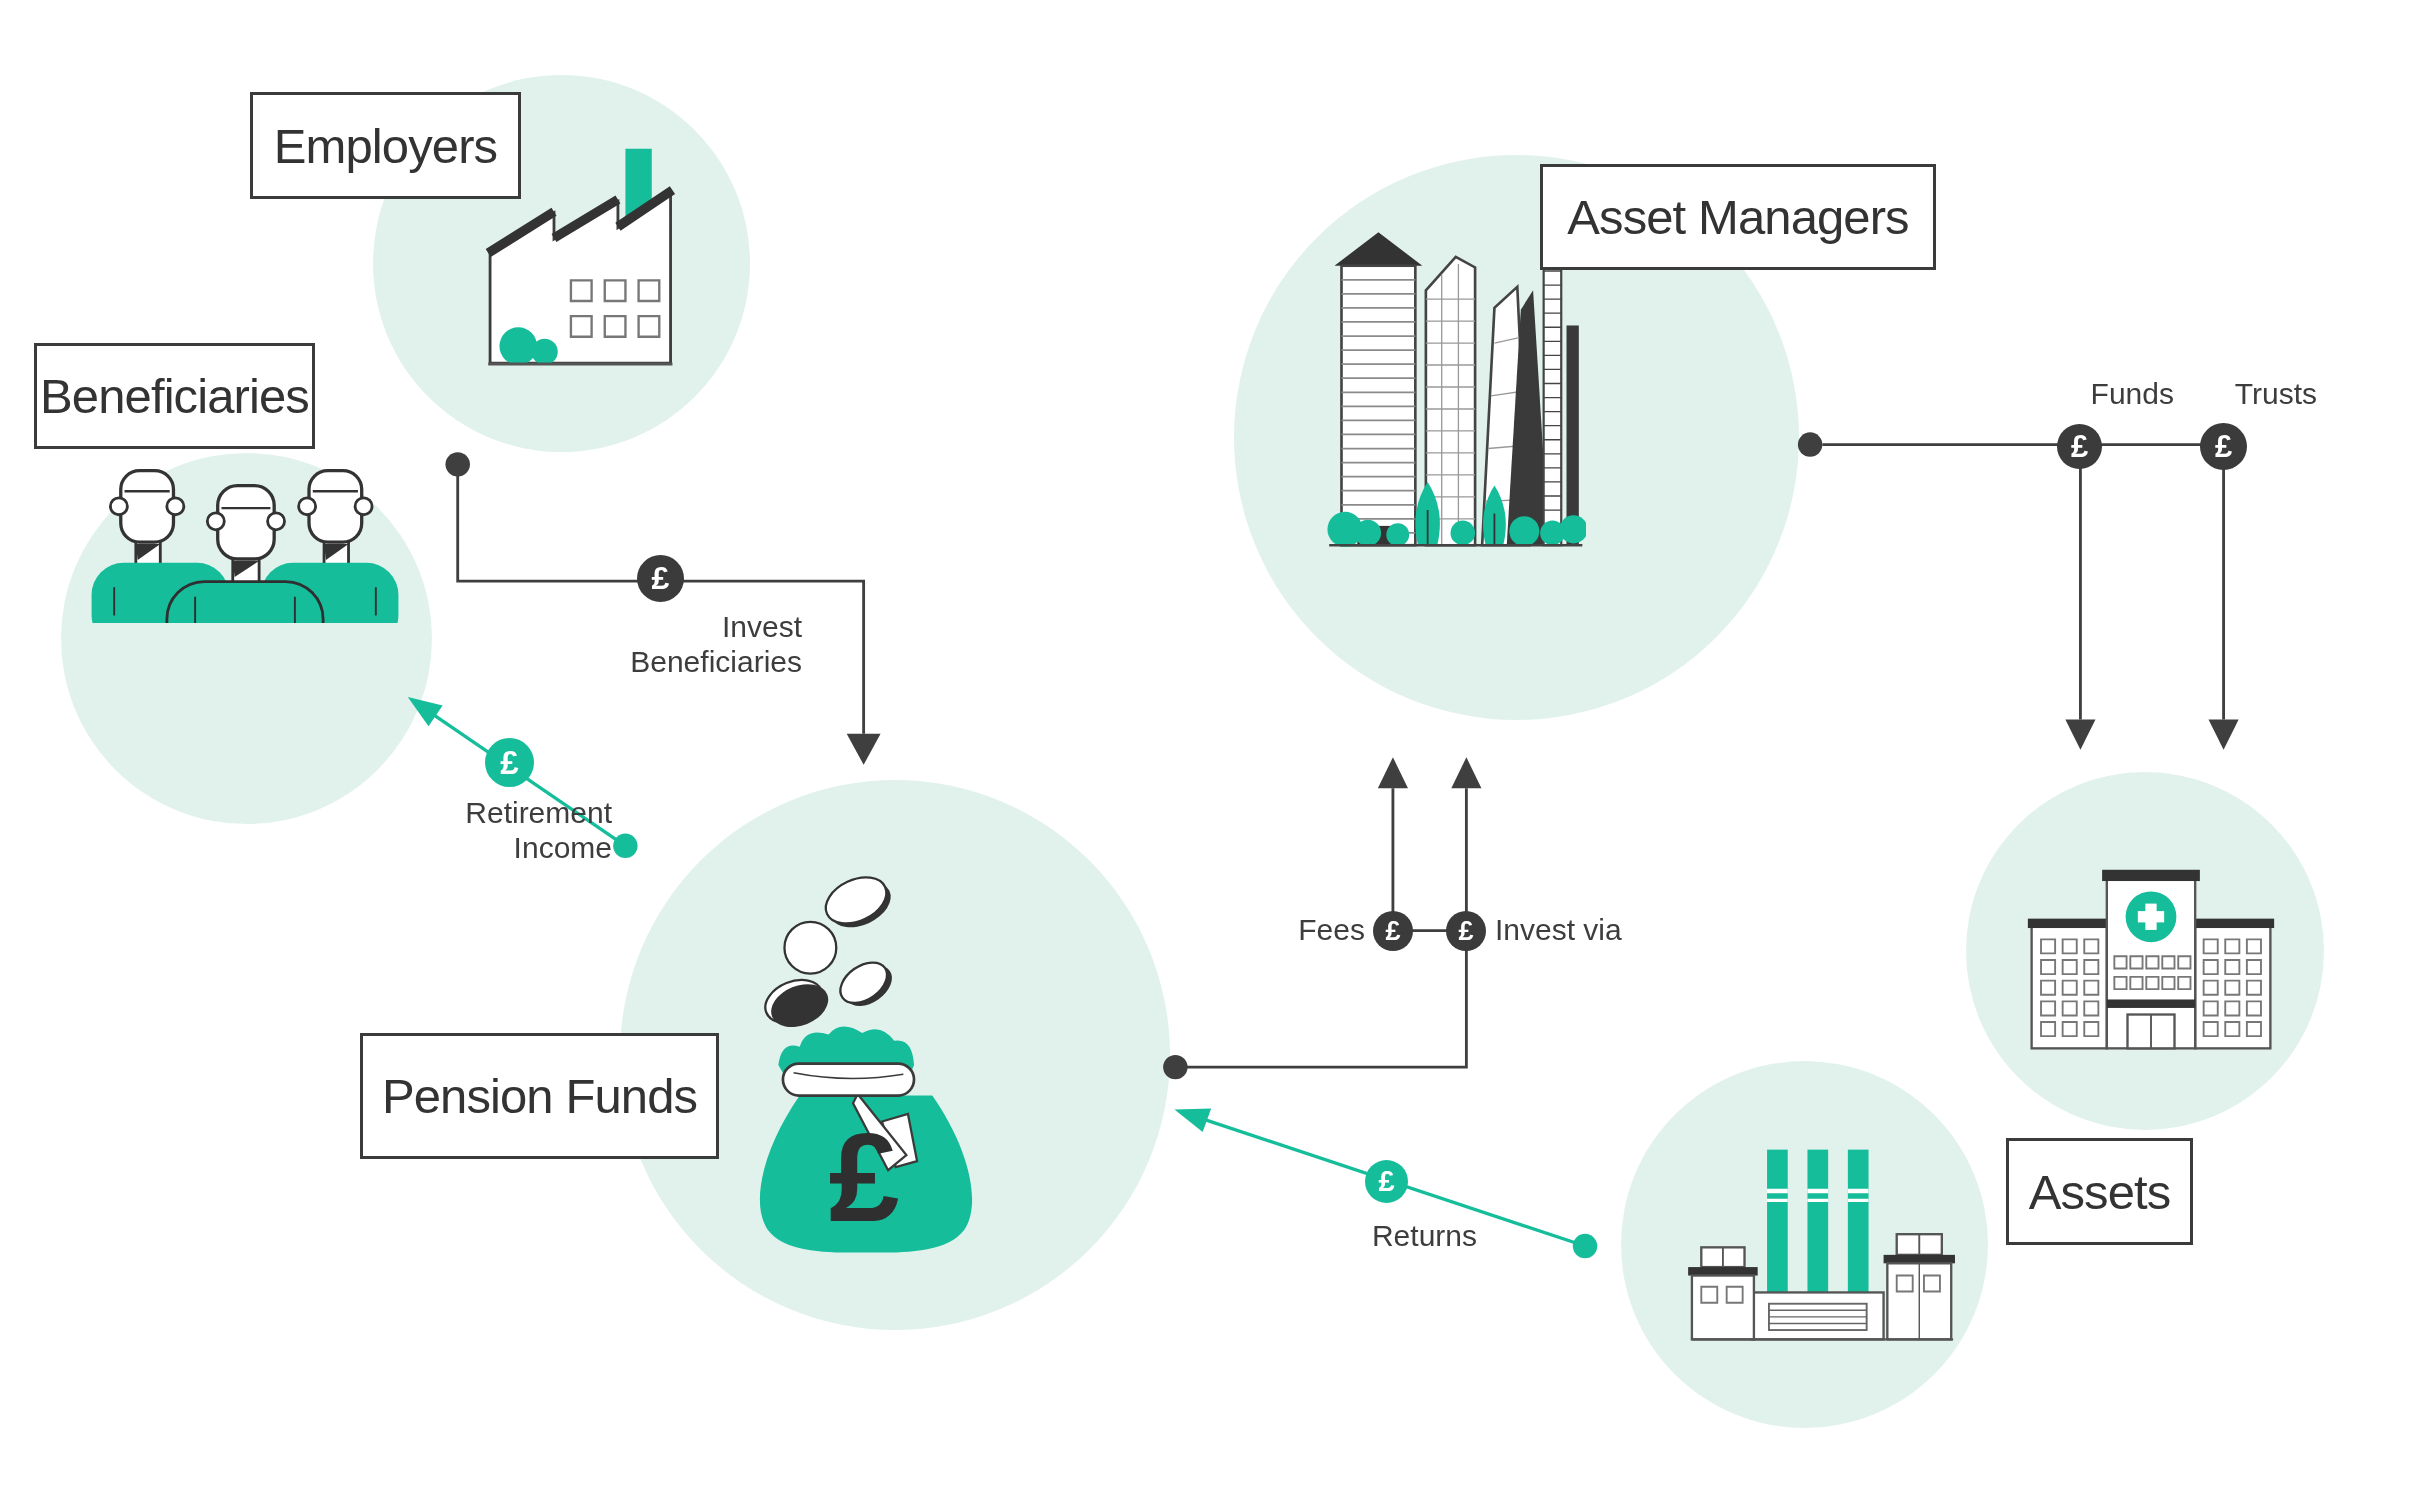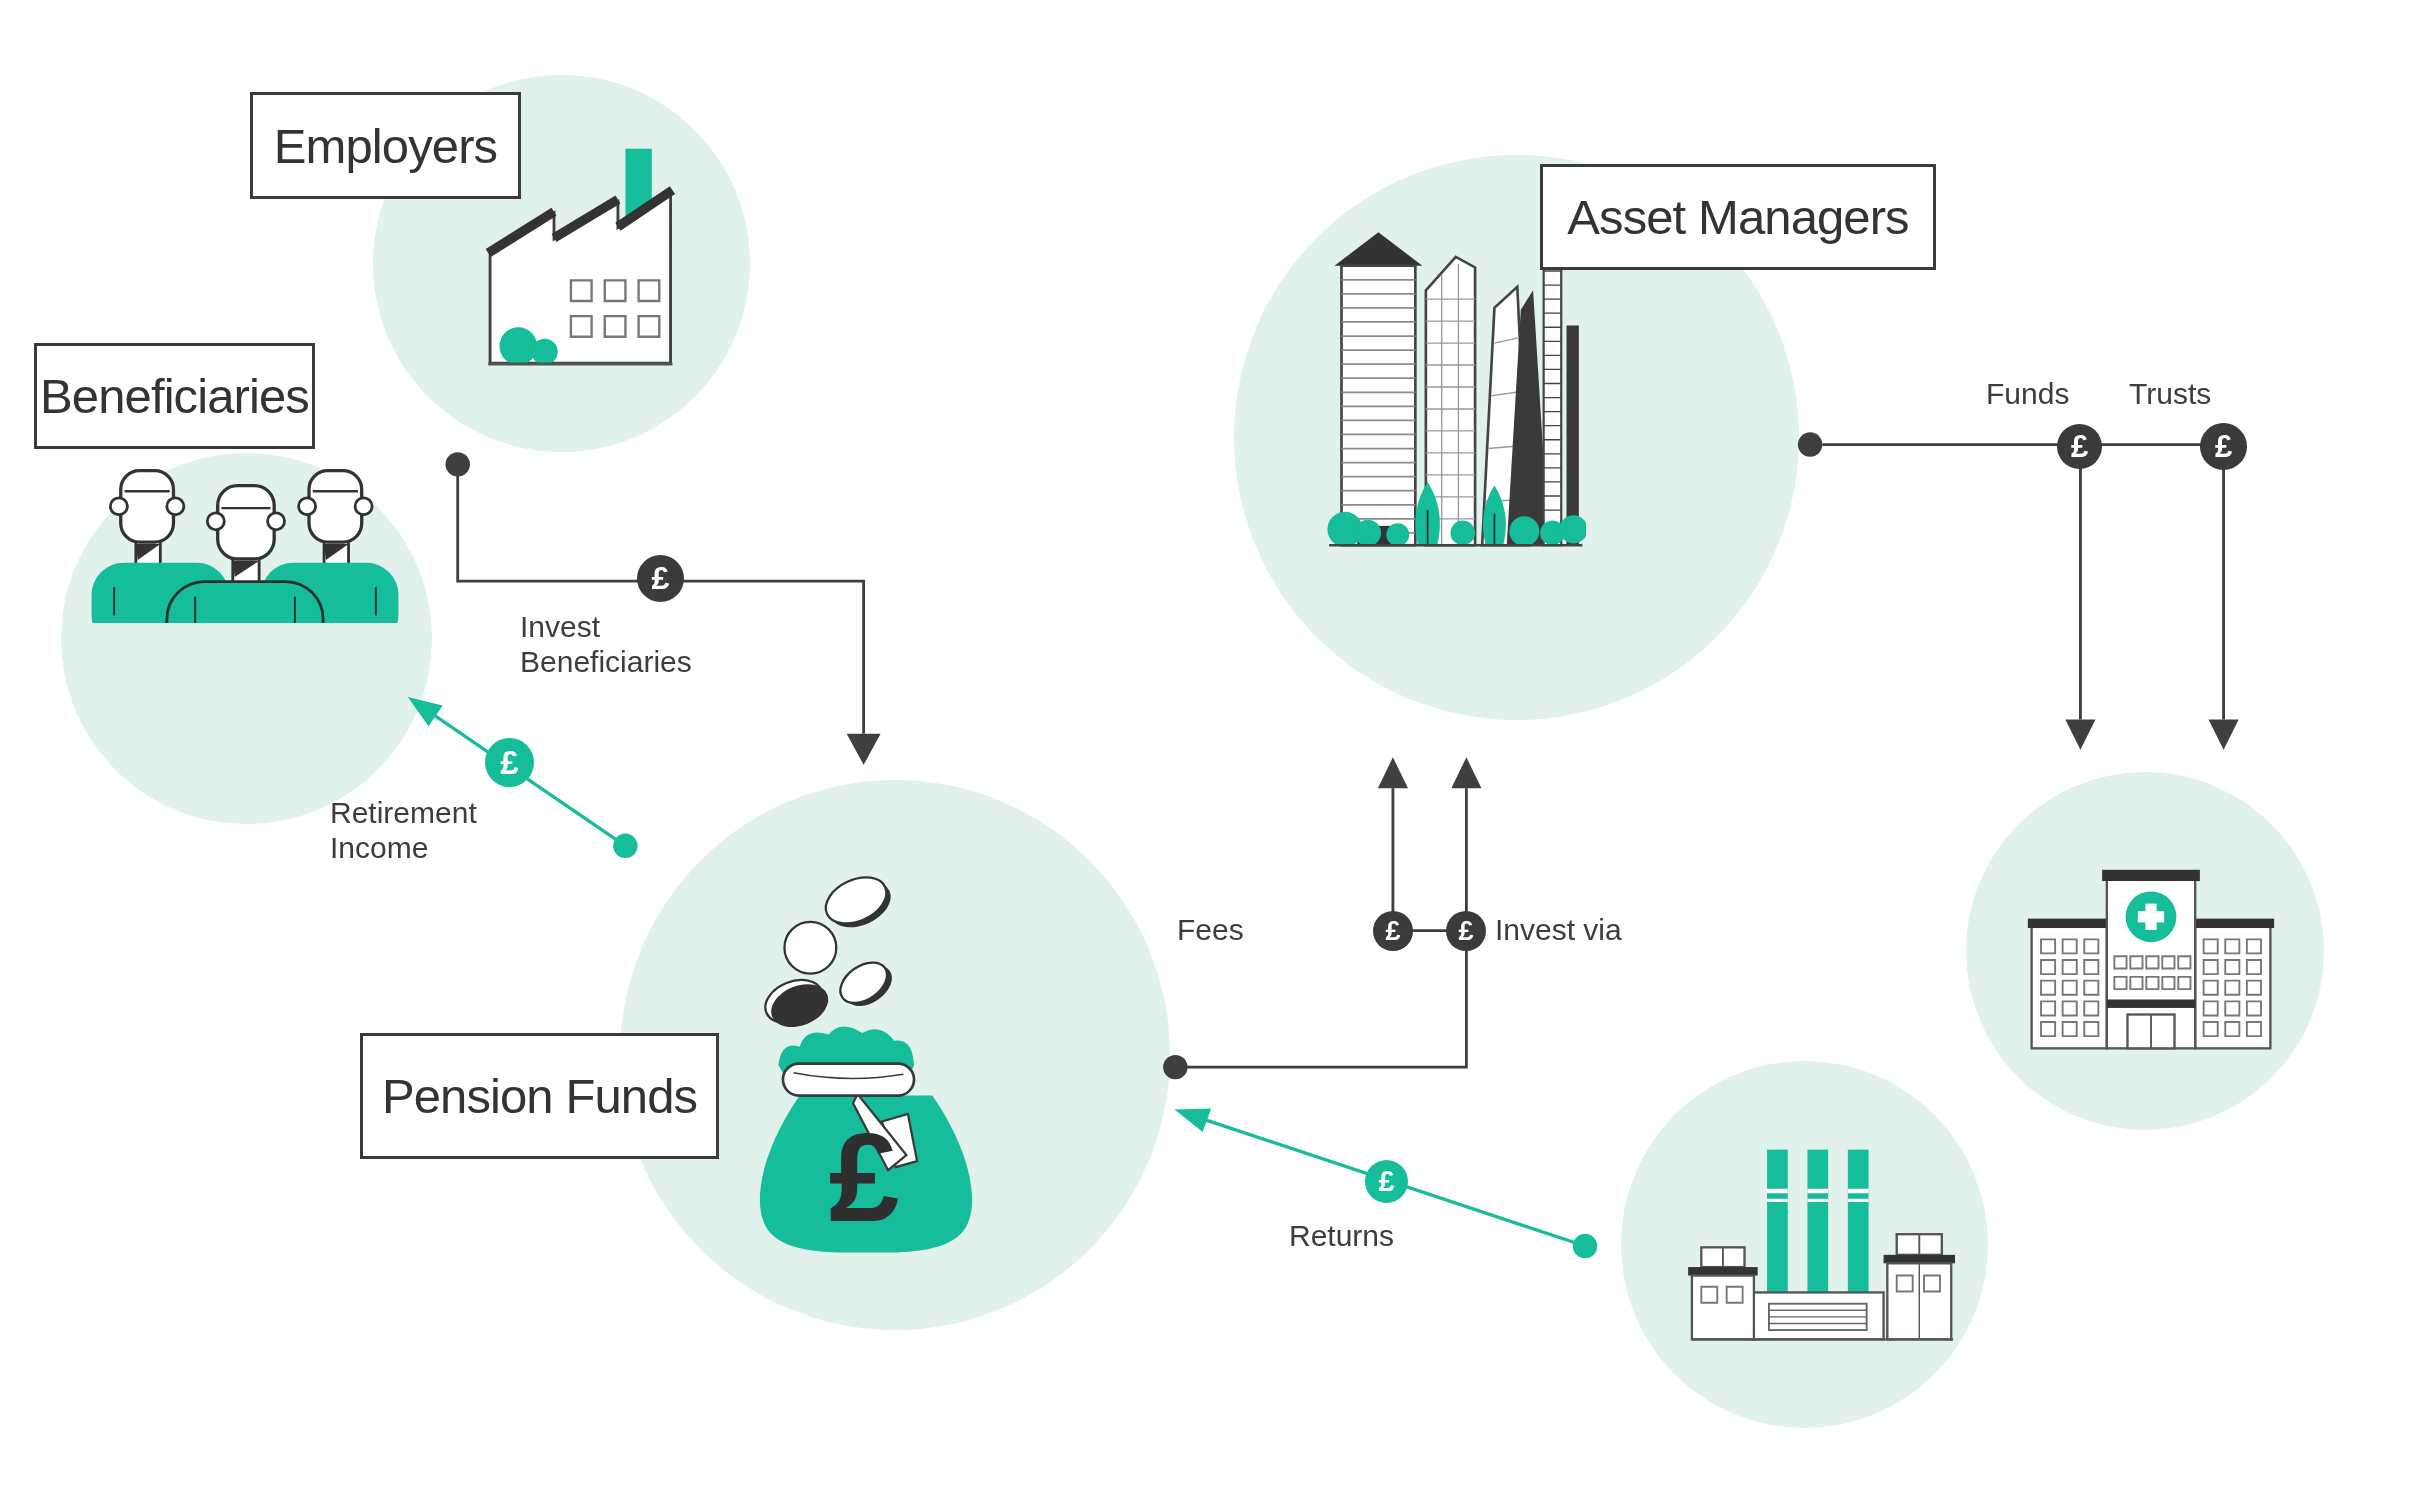--- a/index.html
+++ b/index.html
@@ -11,21 +11,21 @@
   .connectors{position:absolute;left:0;top:0;z-index:2;}
   .icon{position:absolute;z-index:3;}
   .box{
     position:absolute;z-index:4;display:flex;align-items:center;justify-content:center;
     background:#fff;border:3.8px solid #3B3B3B;box-sizing:border-box;
   }
   .box span{
     font-weight:normal;font-size:49px;letter-spacing:-0.9px;color:#333333;white-space:nowrap;
   }
   .flow-label{
-    position:absolute;z-index:4;font-size:30px;line-height:1.15;color:#3D3D3D;text-align:left;
+    position:absolute;z-index:4;font-size:30px;line-height:1.15;color:#3D3D3D;text-align:right;
   }
   .flow-label.align-right{}
   .flow-label.align-left{text-align:left;}
   .badge{
     position:absolute;z-index:5;border-radius:50%;background:#3B3B3B;color:#fff;
     display:flex;align-items:center;justify-content:center;font-weight:bold;
   }
   .badge.teal{background:#15BD9B;}
   .bag-symbol{
     position:absolute;z-index:4;font-weight:bold;color:#2F2F2F;text-align:center;
@@ -221,20 +221,23 @@
   </div>
   <div class="box" style="left:34px;top:343px;width:281px;height:106px">
     <span>Beneficiaries</span>
   </div>
   <div class="box" style="left:360px;top:1033px;width:359px;height:126px">
     <span>Pension Funds</span>
   </div>
   <div class="box" style="left:1540px;top:164px;width:396px;height:106px">
     <span>Asset Managers</span>
   </div>
+  <div class="box" style="left:2006px;top:1138px;width:187px;height:107px">
+    <span>Assets</span>
+  </div>
 
   <div class="flow-label" style="left:520px;top:610px;width:282px">
     <div>Invest</div>
     <div>Beneficiaries</div>
   </div>
   <div class="flow-label" style="left:330px;top:796px;width:282px">
     <div>Retirement</div>
     <div>Income</div>
   </div>
   <div class="flow-label align-right" style="left:1177px;top:913px;width:188px">Fees</div>

